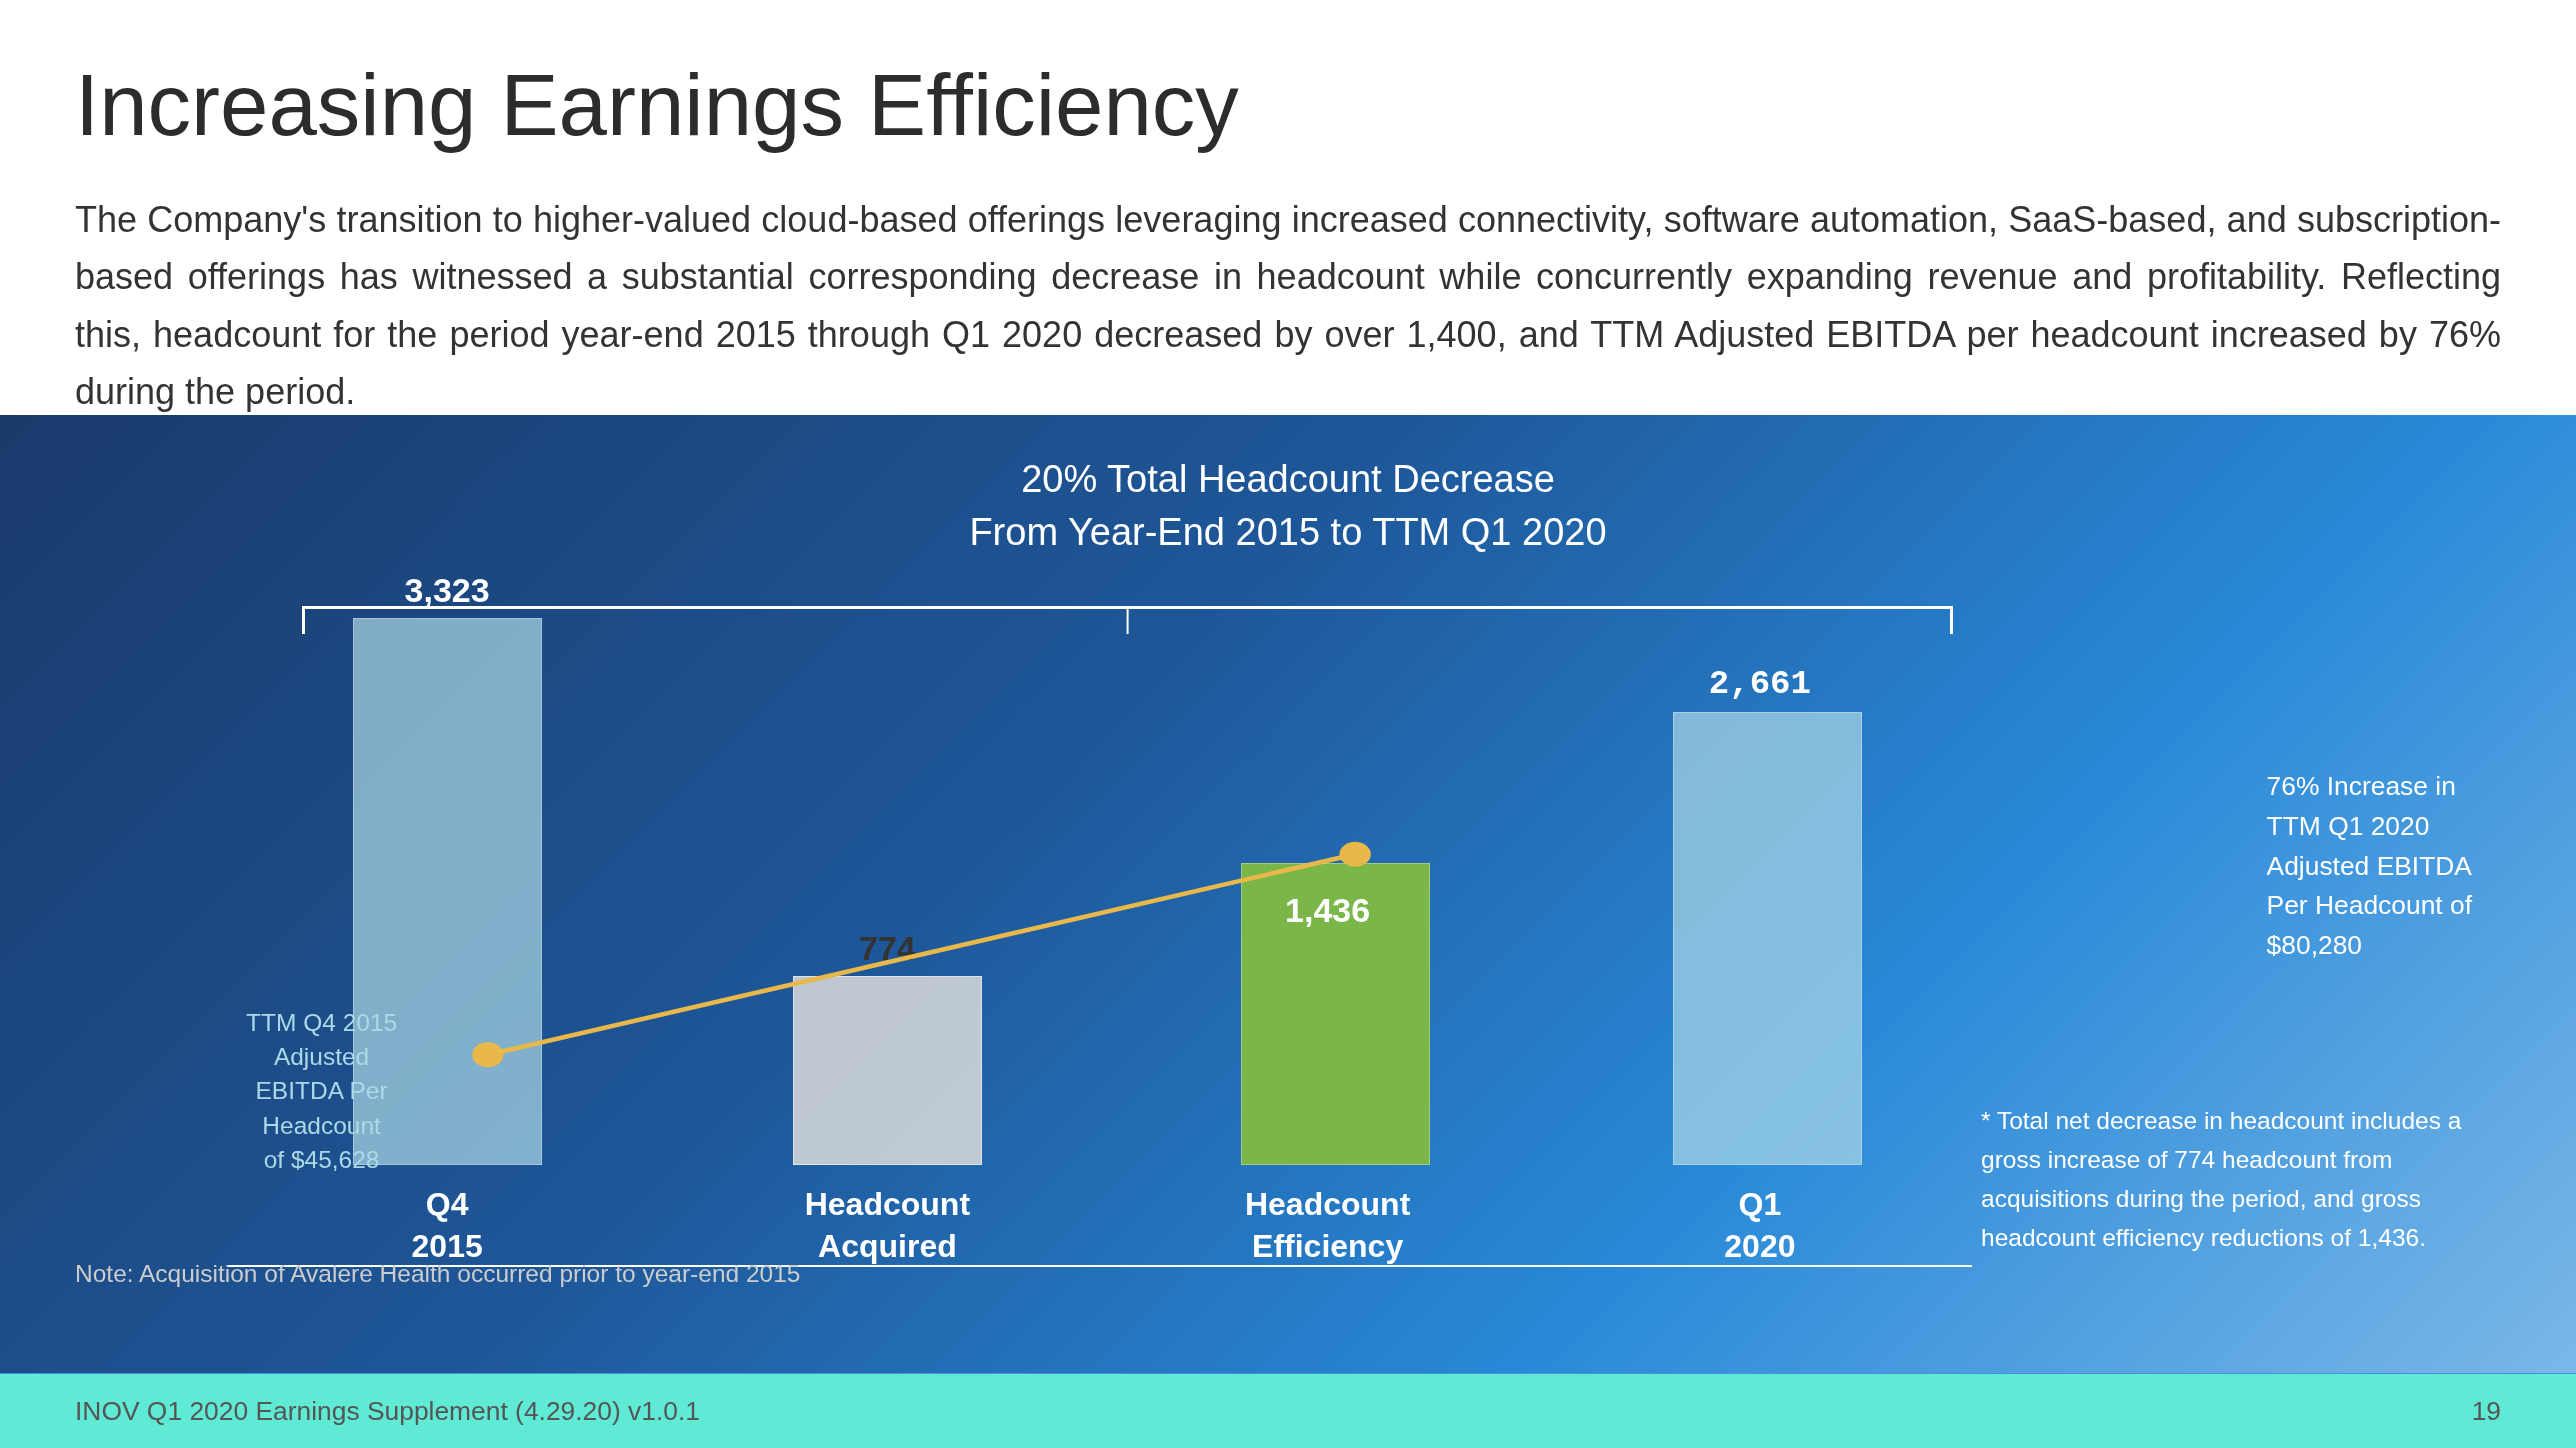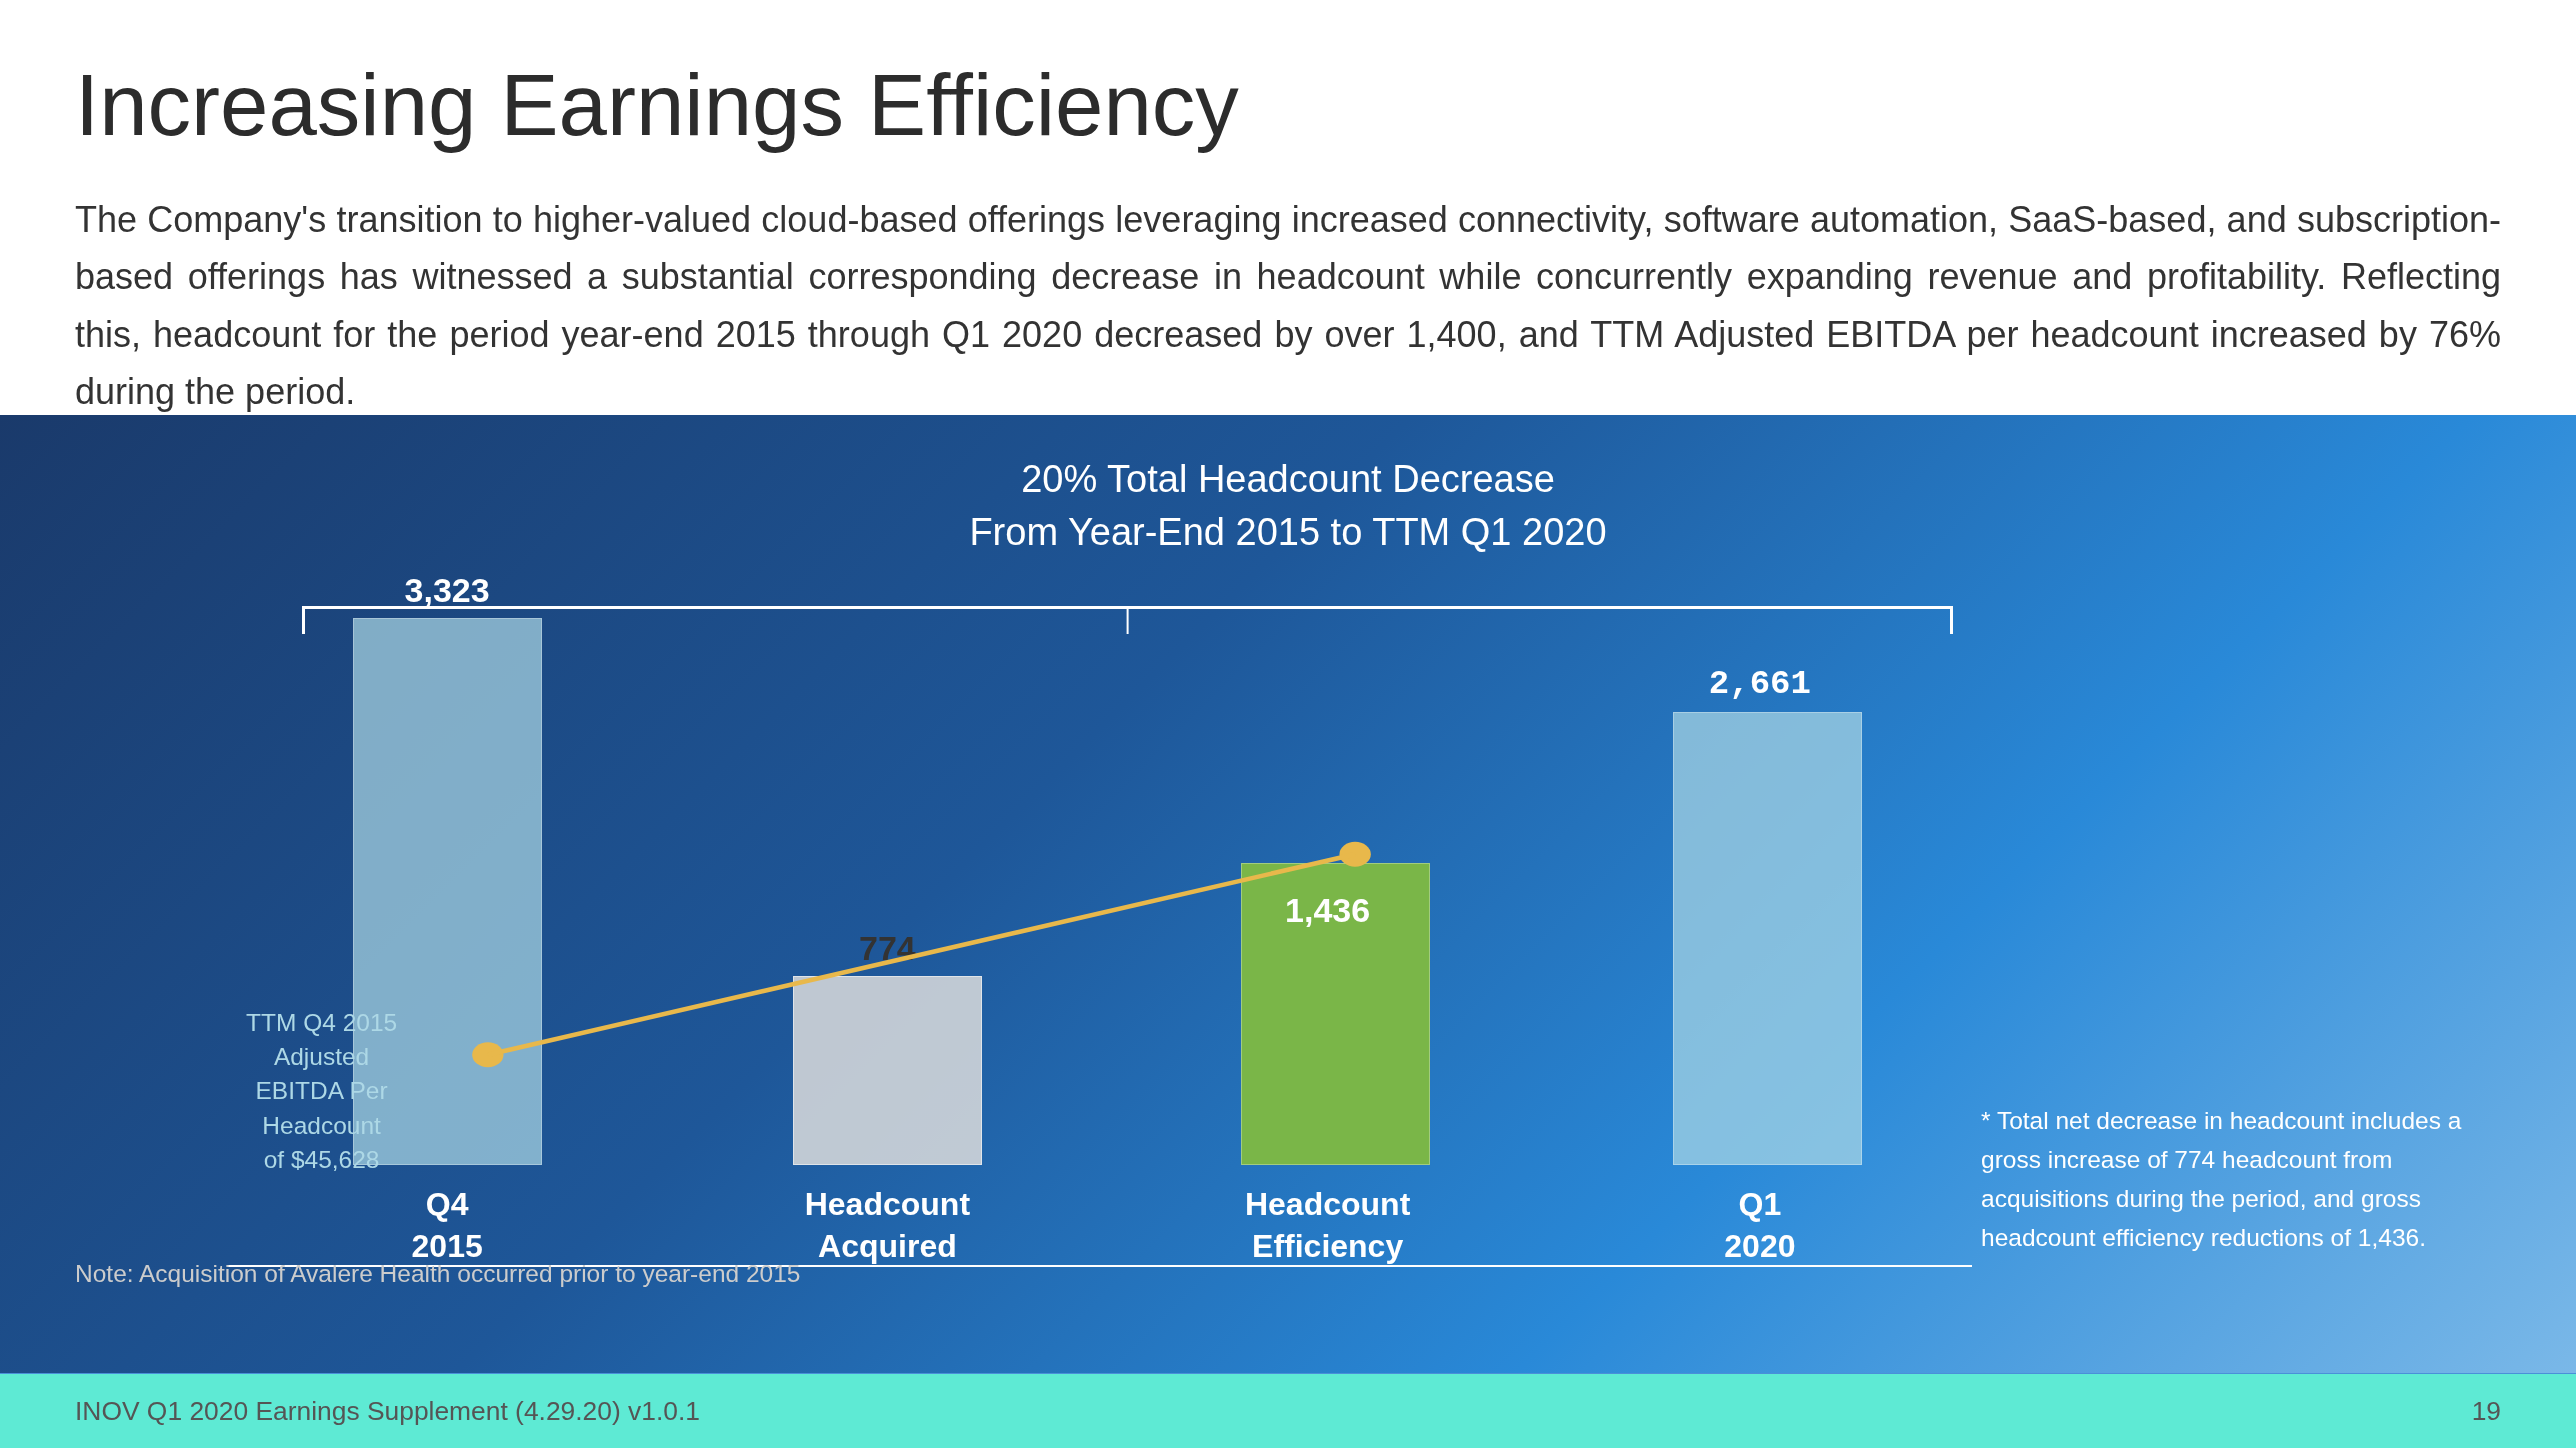--- a/index.html
+++ b/index.html
@@ -307,20 +307,27 @@
     <div class="axis-line"></div>
 
     <div class="ttm-annotation">
       TTM Q4 2015<br>
       Adjusted<br>
       EBITDA Per<br>
       Headcount<br>
       of $45,628
     </div>
 
+    <div class="right-annotation">
+      76% Increase in<br>
+      TTM Q1 2020<br>
+      Adjusted EBITDA<br>
+      Per Headcount of<br>
+      $80,280
+    </div>
 
     <div class="bottom-note">
       * Total net decrease in headcount includes a gross increase of 774 headcount from acquisitions during the period, and gross headcount efficiency reductions of 1,436.
     </div>
 
     <svg class="trend-svg" viewBox="0 0 2200 900" preserveAspectRatio="none">
 
       <circle cx="385" cy="535" r="14" fill="#e8b84b"></circle>
 
       <circle cx="1160" cy="310" r="14" fill="#e8b84b"></circle>

